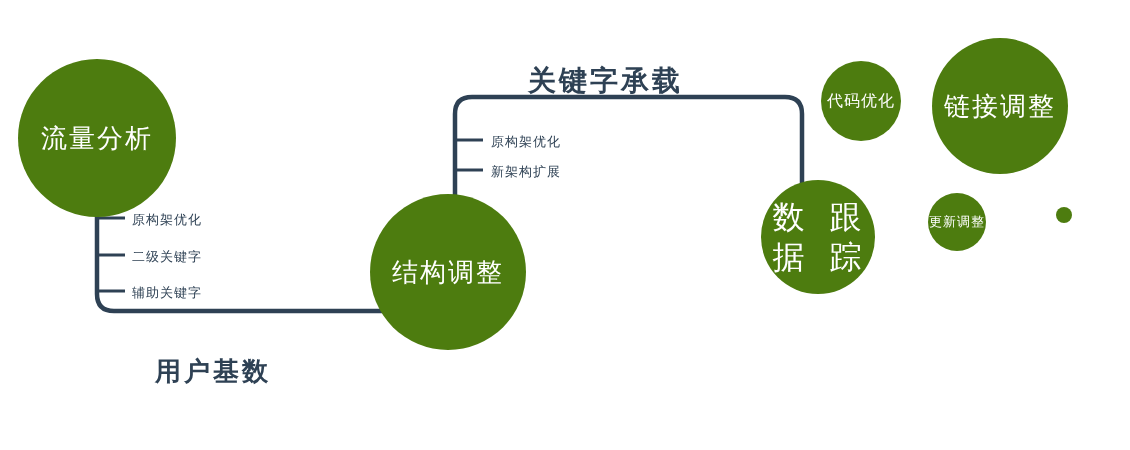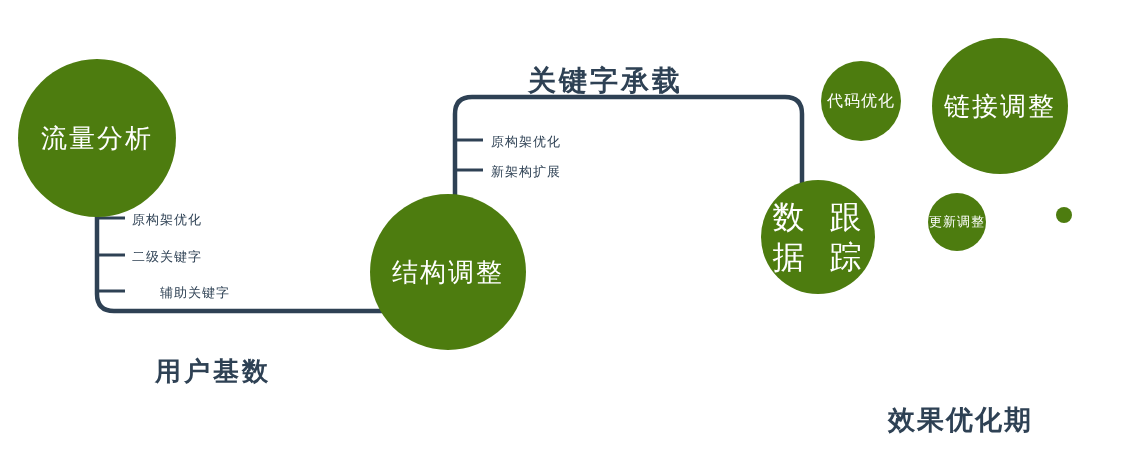--- a/index.html
+++ b/index.html
@@ -63,28 +63,27 @@
     <line x1="97" y1="291" x2="125" y2="291" stroke="#2e4154" stroke-width="3"></line>
 
     <path d="M 455 210 L 455 114 Q 455 97 472 97 L 785 97 Q 802 97 802 114 L 802 195" fill="none" stroke="#2e4154" stroke-width="4.5"></path>
 
     <line x1="455" y1="140" x2="483" y2="140" stroke="#2e4154" stroke-width="3"></line>
     <line x1="455" y1="170" x2="483" y2="170" stroke="#2e4154" stroke-width="3"></line>
   </svg>
 
   <div class="tick-label" style="left:132px;top:211px;">原构架优化</div>
   <div class="tick-label" style="left:132px;top:248px;">二级关键字</div>
-  <div class="tick-label" style="left:132px;top:284px;margin-left:28px;">辅助关键字</div>
+  <div class="tick-label" style="left:132px;top:284px;">辅助关键字</div>
 
   <div class="tick-label" style="left:491px;top:133px;">原构架优化</div>
   <div class="tick-label" style="left:491px;top:163px;">新架构扩展</div>
 
   <div class="edge-label lbl-user-base">用户基数</div>
   <div class="edge-label lbl-keyword-carry">关键字承载</div>
-  <div class="edge-label lbl-footer">效果优化期</div>
 
   <div class="node n-traffic">
     <span class="ln">流量分析</span>
   </div>
 
   <div class="node n-structure">
     <span class="ln">结构调整</span>
   </div>
 
   <div class="node n-tracking">

